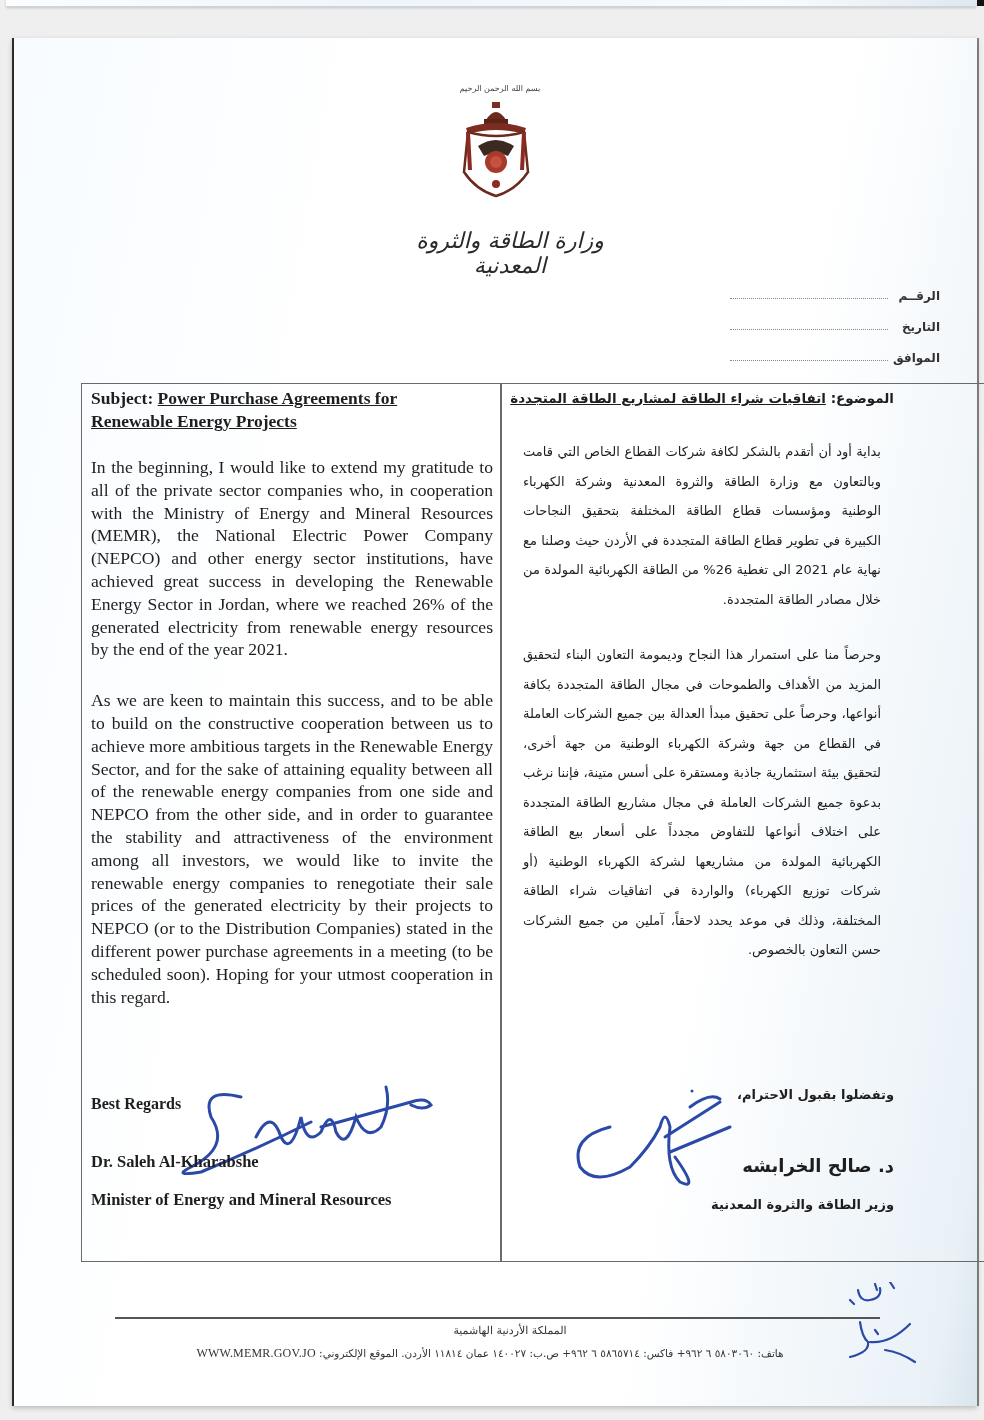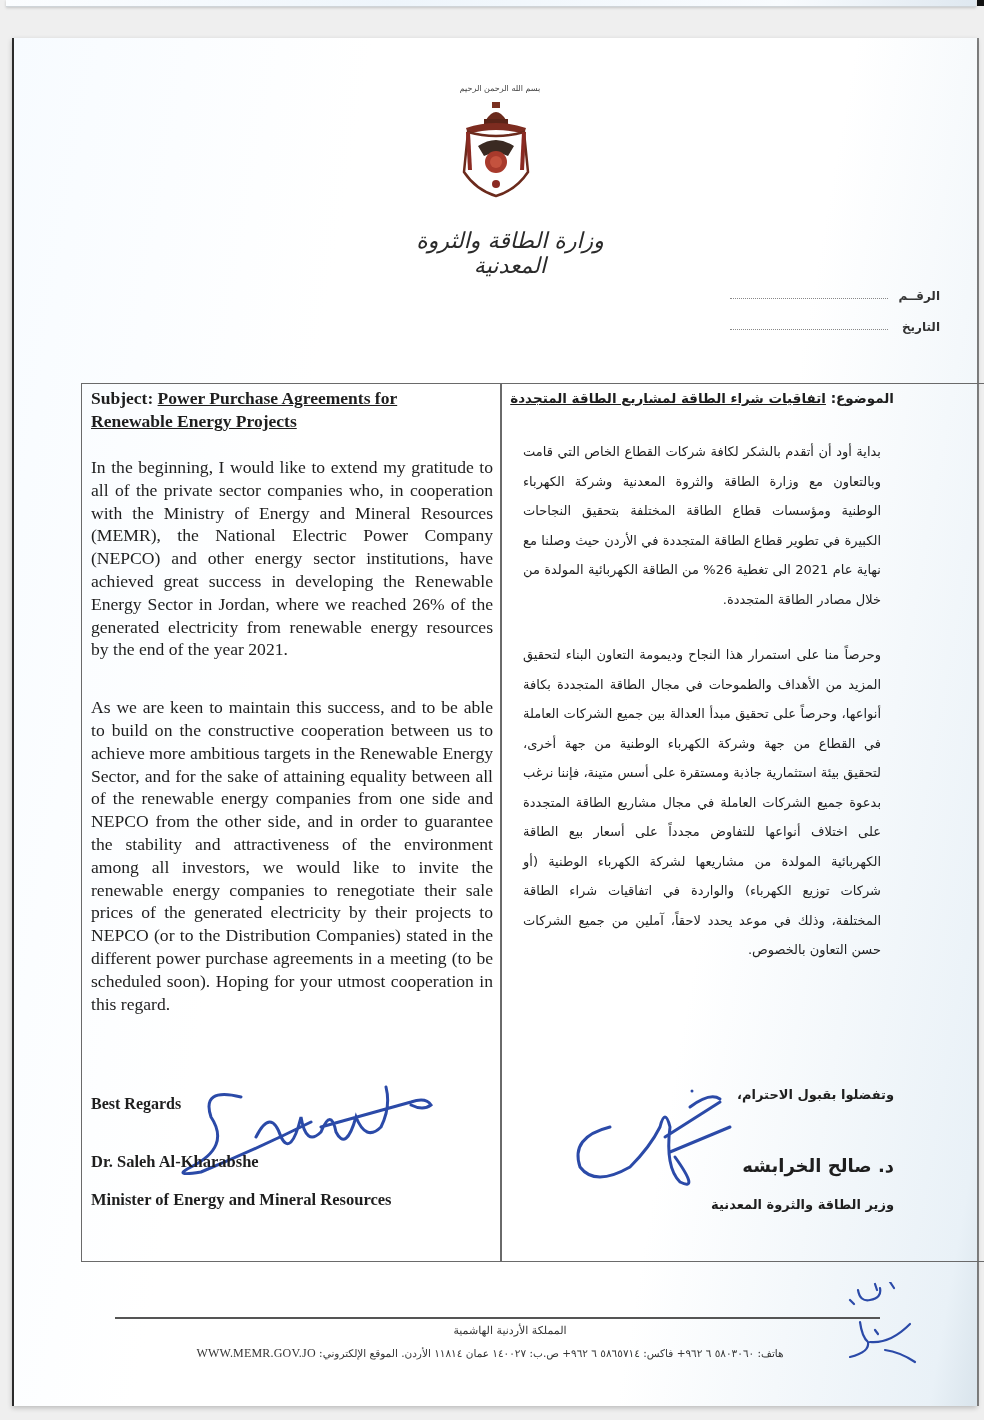--- a/index.html
+++ b/index.html
@@ -50,21 +50,21 @@
   .col-divider { position:absolute; left:418px; top:0; bottom:0; width:1.5px; background:#6a6a6a; }
   .col-en { position:absolute; left:9px; top:3px; width:402px; }
   .col-ar { position:absolute; left:428px; top:3px; width:384px; direction:rtl; }
 
   .subject-en { font-weight:bold; font-size:17.5px; line-height:23px; }
   .subject-en .u { text-decoration:underline; }
   .para-en {
     font-size:17.6px; line-height:22.8px; text-align:justify; margin:0;
   }
   .para-en.p1 { margin-top:23px; }
-  .para-en.p2 { margin-top:35px; }
+  .para-en.p2 { margin-top:28px; }
   .regards-en { position:absolute; left:0; top:708px; font-weight:bold; font-size:16px; }
   .name-en { position:absolute; left:0; top:765px; font-weight:bold; font-size:16.5px;text-align:right; }
   .title-en { position:absolute; left:0; top:803px; font-weight:bold; font-size:16.5px; }
   .sig-en { position:absolute; left:80px; top:690px; width:270px; height:110px; }
 
   .subject-ar {
     font-family:"DejaVu Sans", sans-serif; font-weight:bold; font-size:13.5px; line-height:22px;
   }
   .subject-ar .u { text-decoration:underline; }
   .para-ar {
@@ -120,20 +120,24 @@
 
 <div class="ref-fields">
   <div class="ref-row">
     <span class="ref-label">الرقــم</span>
     <span class="ref-dots"></span>
   </div>
   <div class="ref-row">
     <span class="ref-label">التاريخ</span>
     <span class="ref-dots"></span>
   </div>
+  <div class="ref-row">
+    <span class="ref-label">الموافق</span>
+    <span class="ref-dots"></span>
+  </div>
 </div>
 
 <div class="letter-box">
   <div class="col-divider"></div>
 
   <div class="col-en">
     <div class="subject-en">
       <span>Subject:</span>
       <span class="u">Power Purchase Agreements for</span><br>
       <span class="u">Renewable Energy Projects</span>

